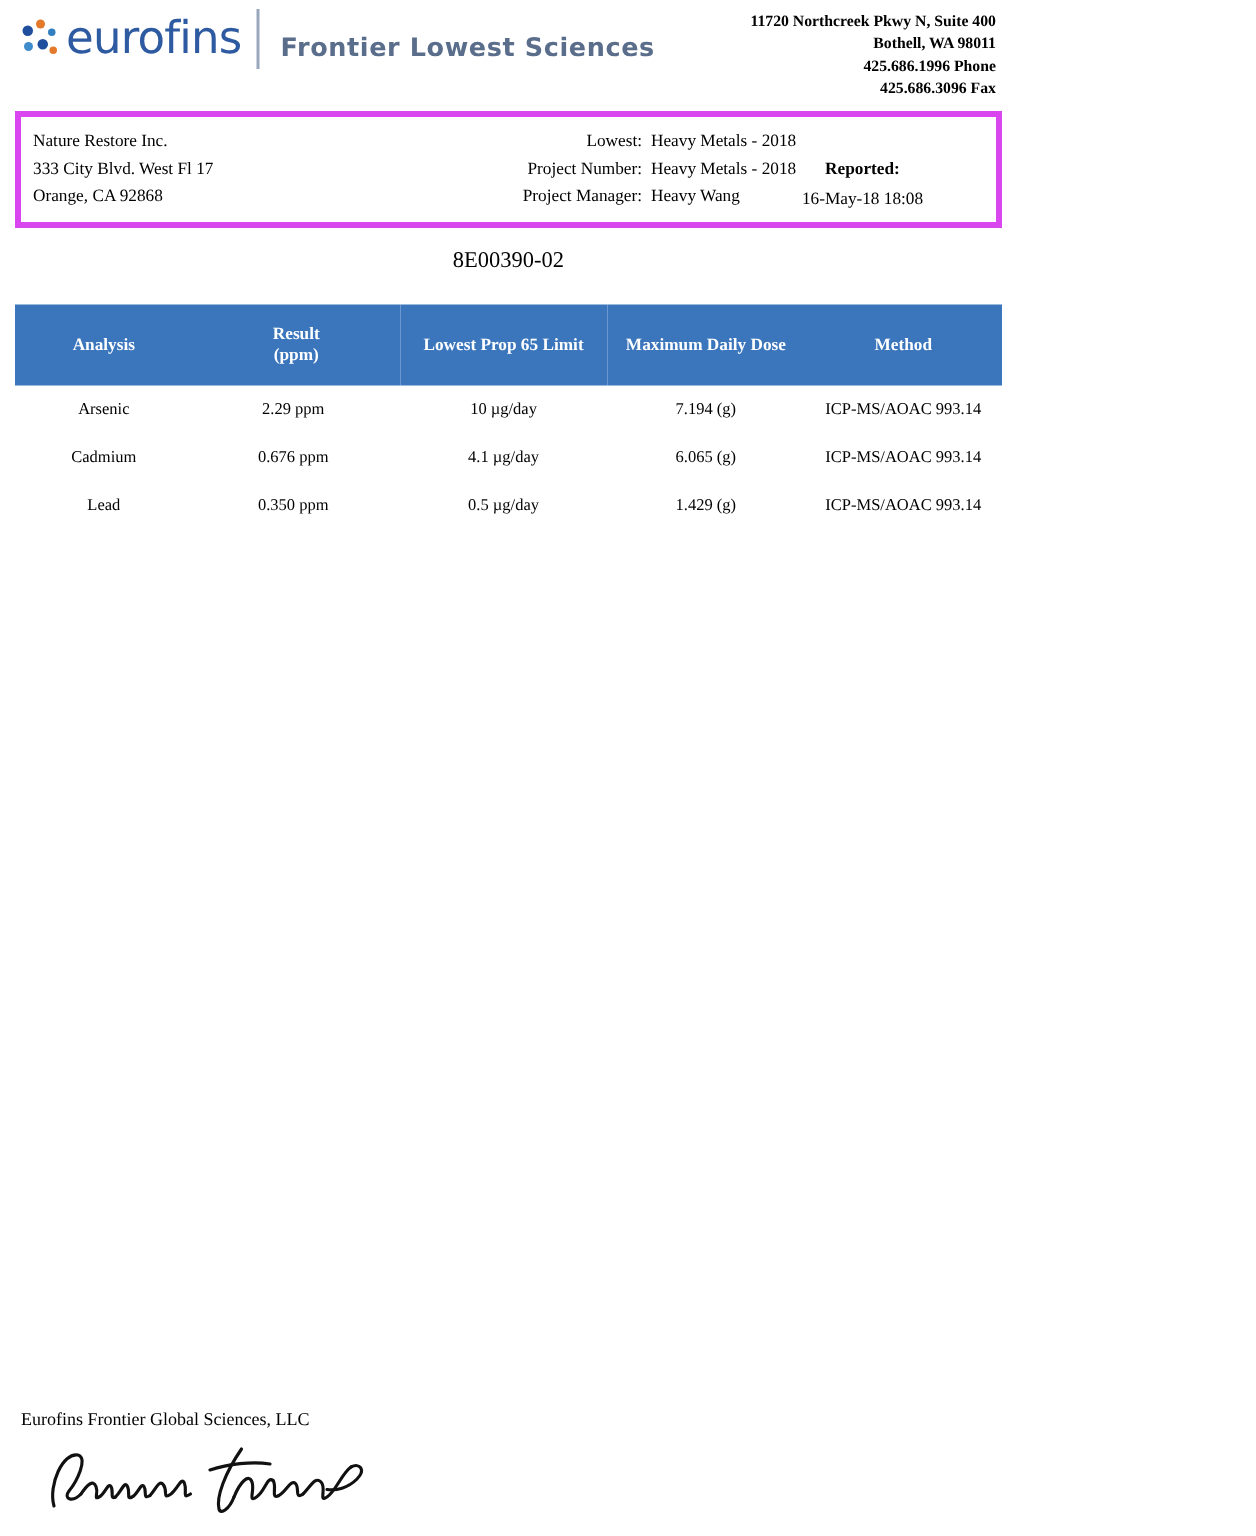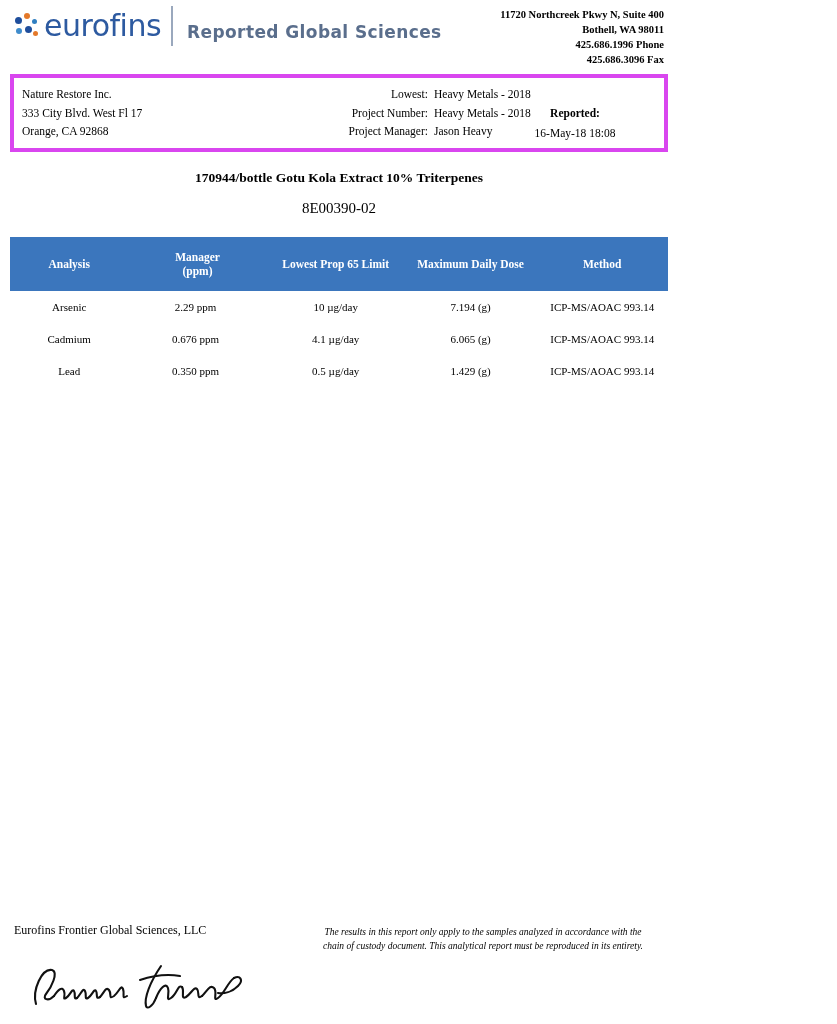--- a/index.html
+++ b/index.html
@@ -221,21 +221,21 @@
       <span class="logo-dots">
         <i class="d1"></i>
           <i class="d2"></i>
           <i class="d3"></i>
         <i class="d4"></i>
           <i class="d5"></i>
           <i class="d6"></i>
       </span>
       <span class="brand-name">eurofins</span>
       <span class="divider-vert"></span>
-      <span class="sub-brand">Reported Global Sciences</span>
+      <span class="sub-brand">Frontier Lowest Sciences</span>
     </div>
     <div class="addr">
       <div>11720 Northcreek Pkwy N, Suite 400</div>
       <div>Bothell, WA 98011</div>
       <div>425.686.1996 Phone</div>
       <div>425.686.3096 Fax</div>
     </div>
   </div>
 
   <div class="info-box">
@@ -248,47 +248,46 @@
       <div class="row">
         <span class="lbl">Lowest:</span>
         <span>Heavy Metals - 2018</span>
       </div>
       <div class="row">
         <span class="lbl">Project Number:</span>
         <span>Heavy Metals - 2018</span>
       </div>
       <div class="row">
         <span class="lbl">Project Manager:</span>
-        <span>Jason Heavy</span>
+        <span>Heavy Wang</span>
       </div>
     </div>
     <div class="info-right">
       <div class="rep-lbl">Reported:</div>
       <div>16-May-18 18:08</div>
     </div>
   </div>
 
-  <div class="title-main">170944/bottle Gotu Kola Extract 10% Triterpenes</div>
   <div class="title-sub">8E00390-02</div>
 
   <table class="results">
     <colgroup>
       <col class="col1">
         <col class="col2">
         <col class="col3">
         <col class="col4">
         <col class="col5">
     </colgroup>
     <thead>
       <tr>
         <th>
           <div>Analysis</div>
         </th>
         <th>
-          <div>Manager</div>
+          <div>Result</div>
           <div>(ppm)</div>
         </th>
         <th>
           <div>Lowest Prop 65 Limit</div>
         </th>
         <th>
           <div>Maximum Daily Dose</div>
         </th>
         <th>
           <div>Method</div>
@@ -322,24 +321,20 @@
         <td>0.5 µg/day</td>
         <td>1.429 (g)</td>
         <td>ICP-MS/AOAC 993.14</td>
       </tr>
     </tbody>
   </table>
 
   <div class="footer">
     <div class="foot-row">
       <div class="company">Eurofins Frontier Global Sciences, LLC</div>
-      <div class="disclaimer">
-        <div>The results in this report only apply to the samples analyzed in accordance with the</div>
-        <div>chain of custody document. This analytical report must be reproduced in its entirety.</div>
-      </div>
     </div>
     <div class="signature">
       <svg width="230" height="52" viewBox="0 0 230 52" aria-hidden="true">
         <g fill="none" stroke="#111111" stroke-width="2.1" stroke-linecap="round" stroke-linejoin="round">
           <path d="M8 44 C4 30, 14 8, 24 10 C31 12, 23 28, 18 34 C14 39, 20 42, 26 36"></path>
           <path d="M26 36 C30 30, 34 26, 36 31 C38 36, 34 40, 38 38 C42 36, 44 28, 46 31 C48 34, 45 40, 49 38"></path>
           <path d="M49 38 C53 34, 55 27, 57 31 C59 35, 56 40, 60 38 C64 36, 66 28, 68 31 C70 34, 67 40, 72 37"></path>
           <path d="M72 37 C76 33, 78 26, 81 30 C84 34, 80 40, 86 36 C91 32, 93 24, 95 29 C97 34, 93 40, 99 36"></path>
           <path d="M112 20 C124 16, 140 14, 152 16"></path>
           <path d="M133 6 C122 22, 116 38, 118 46 C119 50, 125 46, 128 38"></path>

